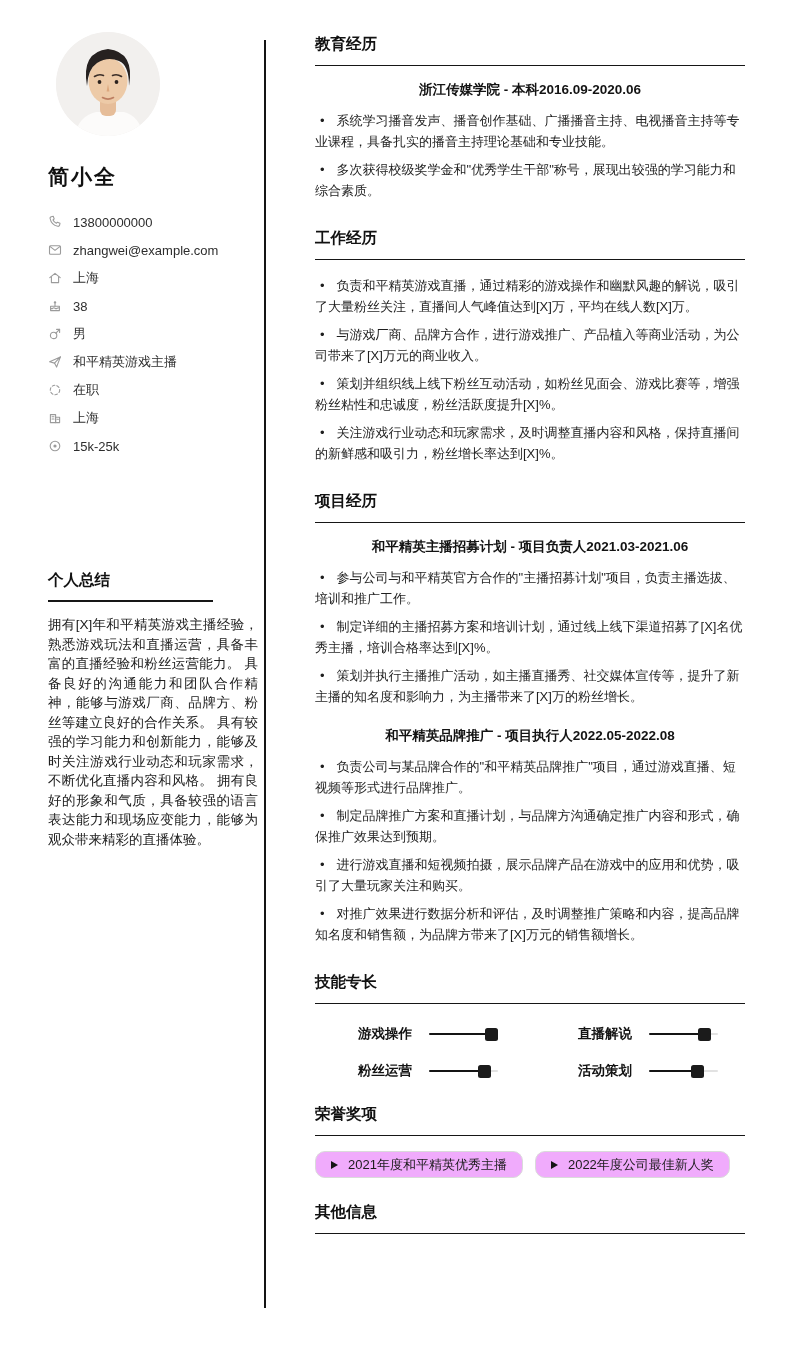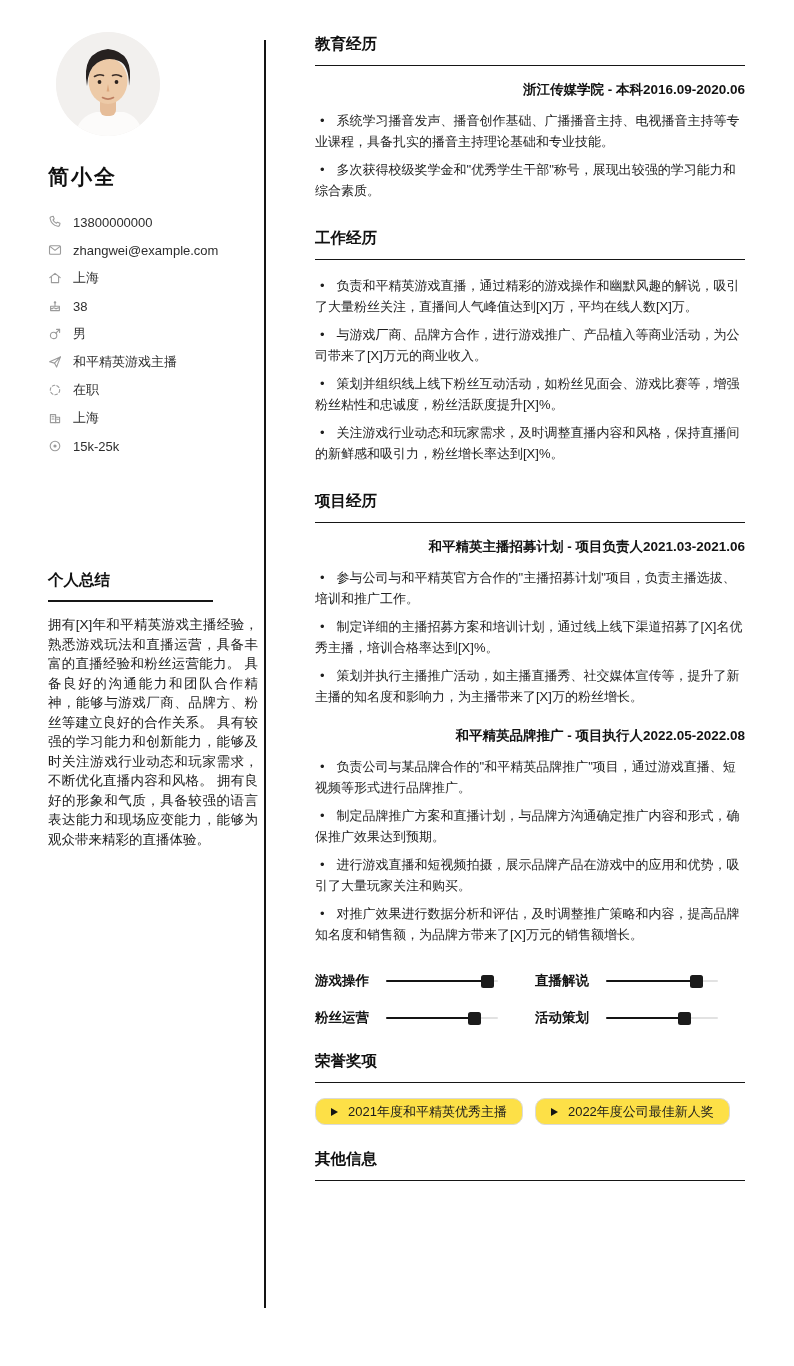--- a/index.html
+++ b/index.html
@@ -47,48 +47,48 @@
 
   
   .main { flex: 1; padding: 34px 49px 0 49px; }
   section { margin-bottom: 27px; }
   .sec-title {
     margin: 0; font-size: 15.5px; font-weight: bold; color: #111;
     padding-bottom: 10px; border-bottom: 1.5px solid #161616;
   }
   .entry { margin-top: 15px; }
   .entry-head {
-    display: flex; justify-content: flex-end; align-items: baseline;
+    display: flex; justify-content: center; align-items: baseline;
     font-size: 13.5px; font-weight: bold; color: #131313;
   }
   .bullets { list-style: none; margin: 11px 0 0 0; padding: 0; }
   .bullets li {
     font-size: 13px; line-height: 21px; color: #1e1e1e; margin-bottom: 7px;
   }
   .bullets li::before { content: "•"; margin: 0 12px 0 5px; }
 
   
   .skills-grid {
     display: grid; grid-template-columns: 1fr 1fr;
     column-gap: 37px; row-gap: 19px;
     margin-top: 21px; padding-right: 27px;
   }
-  .skill { display: flex; align-items: center; }
+  .skill { display: flex; align-items: center; margin-left: 43px; }
   .skill-label { font-size: 13.5px; font-weight: bold; flex: none; width: 55px; color: #131313; }
   .track { position: relative; flex: 1; height: 14px; margin-left: 16px; }
   .track-bg { position: absolute; left: 0; right: 0; top: 6px; height: 2px; background: #e2e2e2; border-radius: 1px; }
   .track-fill { position: absolute; left: 0; top: 5.5px; height: 2.5px; background: #141414; border-radius: 1px; }
   .track-handle { position: absolute; top: 0.5px; width: 13px; height: 13px; background: #1b1b1b; border-radius: 2.5px; }
 
   
   .badges { display: flex; gap: 12px; margin-top: 15px; }
   .badge {
     display: flex; align-items: center; height: 27px;
     border: 1px solid #dadada; border-radius: 10px;
-    padding: 0 15px; font-size: 13px; color: #1b1b1b; background: #fde047;
+    padding: 0 15px; font-size: 13px; color: #1b1b1b; background: #f0abfc;
   }
   .play-icon {
     width: 0; height: 0; flex: none; margin-right: 10px;
     border-left: 7px solid #141414;
     border-top: 4.5px solid transparent;
     border-bottom: 4.5px solid transparent;
   }
 </style>
 </head>
 <body>
@@ -258,20 +258,21 @@
         <ul class="bullets">
           <li>负责公司与某品牌合作的"和平精英品牌推广"项目，通过游戏直播、短视频等形式进行品牌推广。</li>
           <li>制定品牌推广方案和直播计划，与品牌方沟通确定推广内容和形式，确保推广效果达到预期。</li>
           <li>进行游戏直播和短视频拍摄，展示品牌产品在游戏中的应用和优势，吸引了大量玩家关注和购买。</li>
           <li>对推广效果进行数据分析和评估，及时调整推广策略和内容，提高品牌知名度和销售额，为品牌方带来了[X]万元的销售额增长。</li>
         </ul>
       </article>
     </section>
 
     <section style="margin-bottom:24px;">
+      <h2 class="sec-title">技能专长</h2>
       <div class="skills-grid">
         <div class="skill">
           <span class="skill-label">游戏操作</span>
           <div class="track">
             <div class="track-bg"></div>
             <div class="track-fill" style="width: 90%;"></div>
             <div class="track-handle" style="left: calc(90% - 6px);"></div>
           </div>
         </div>
         <div class="skill">

